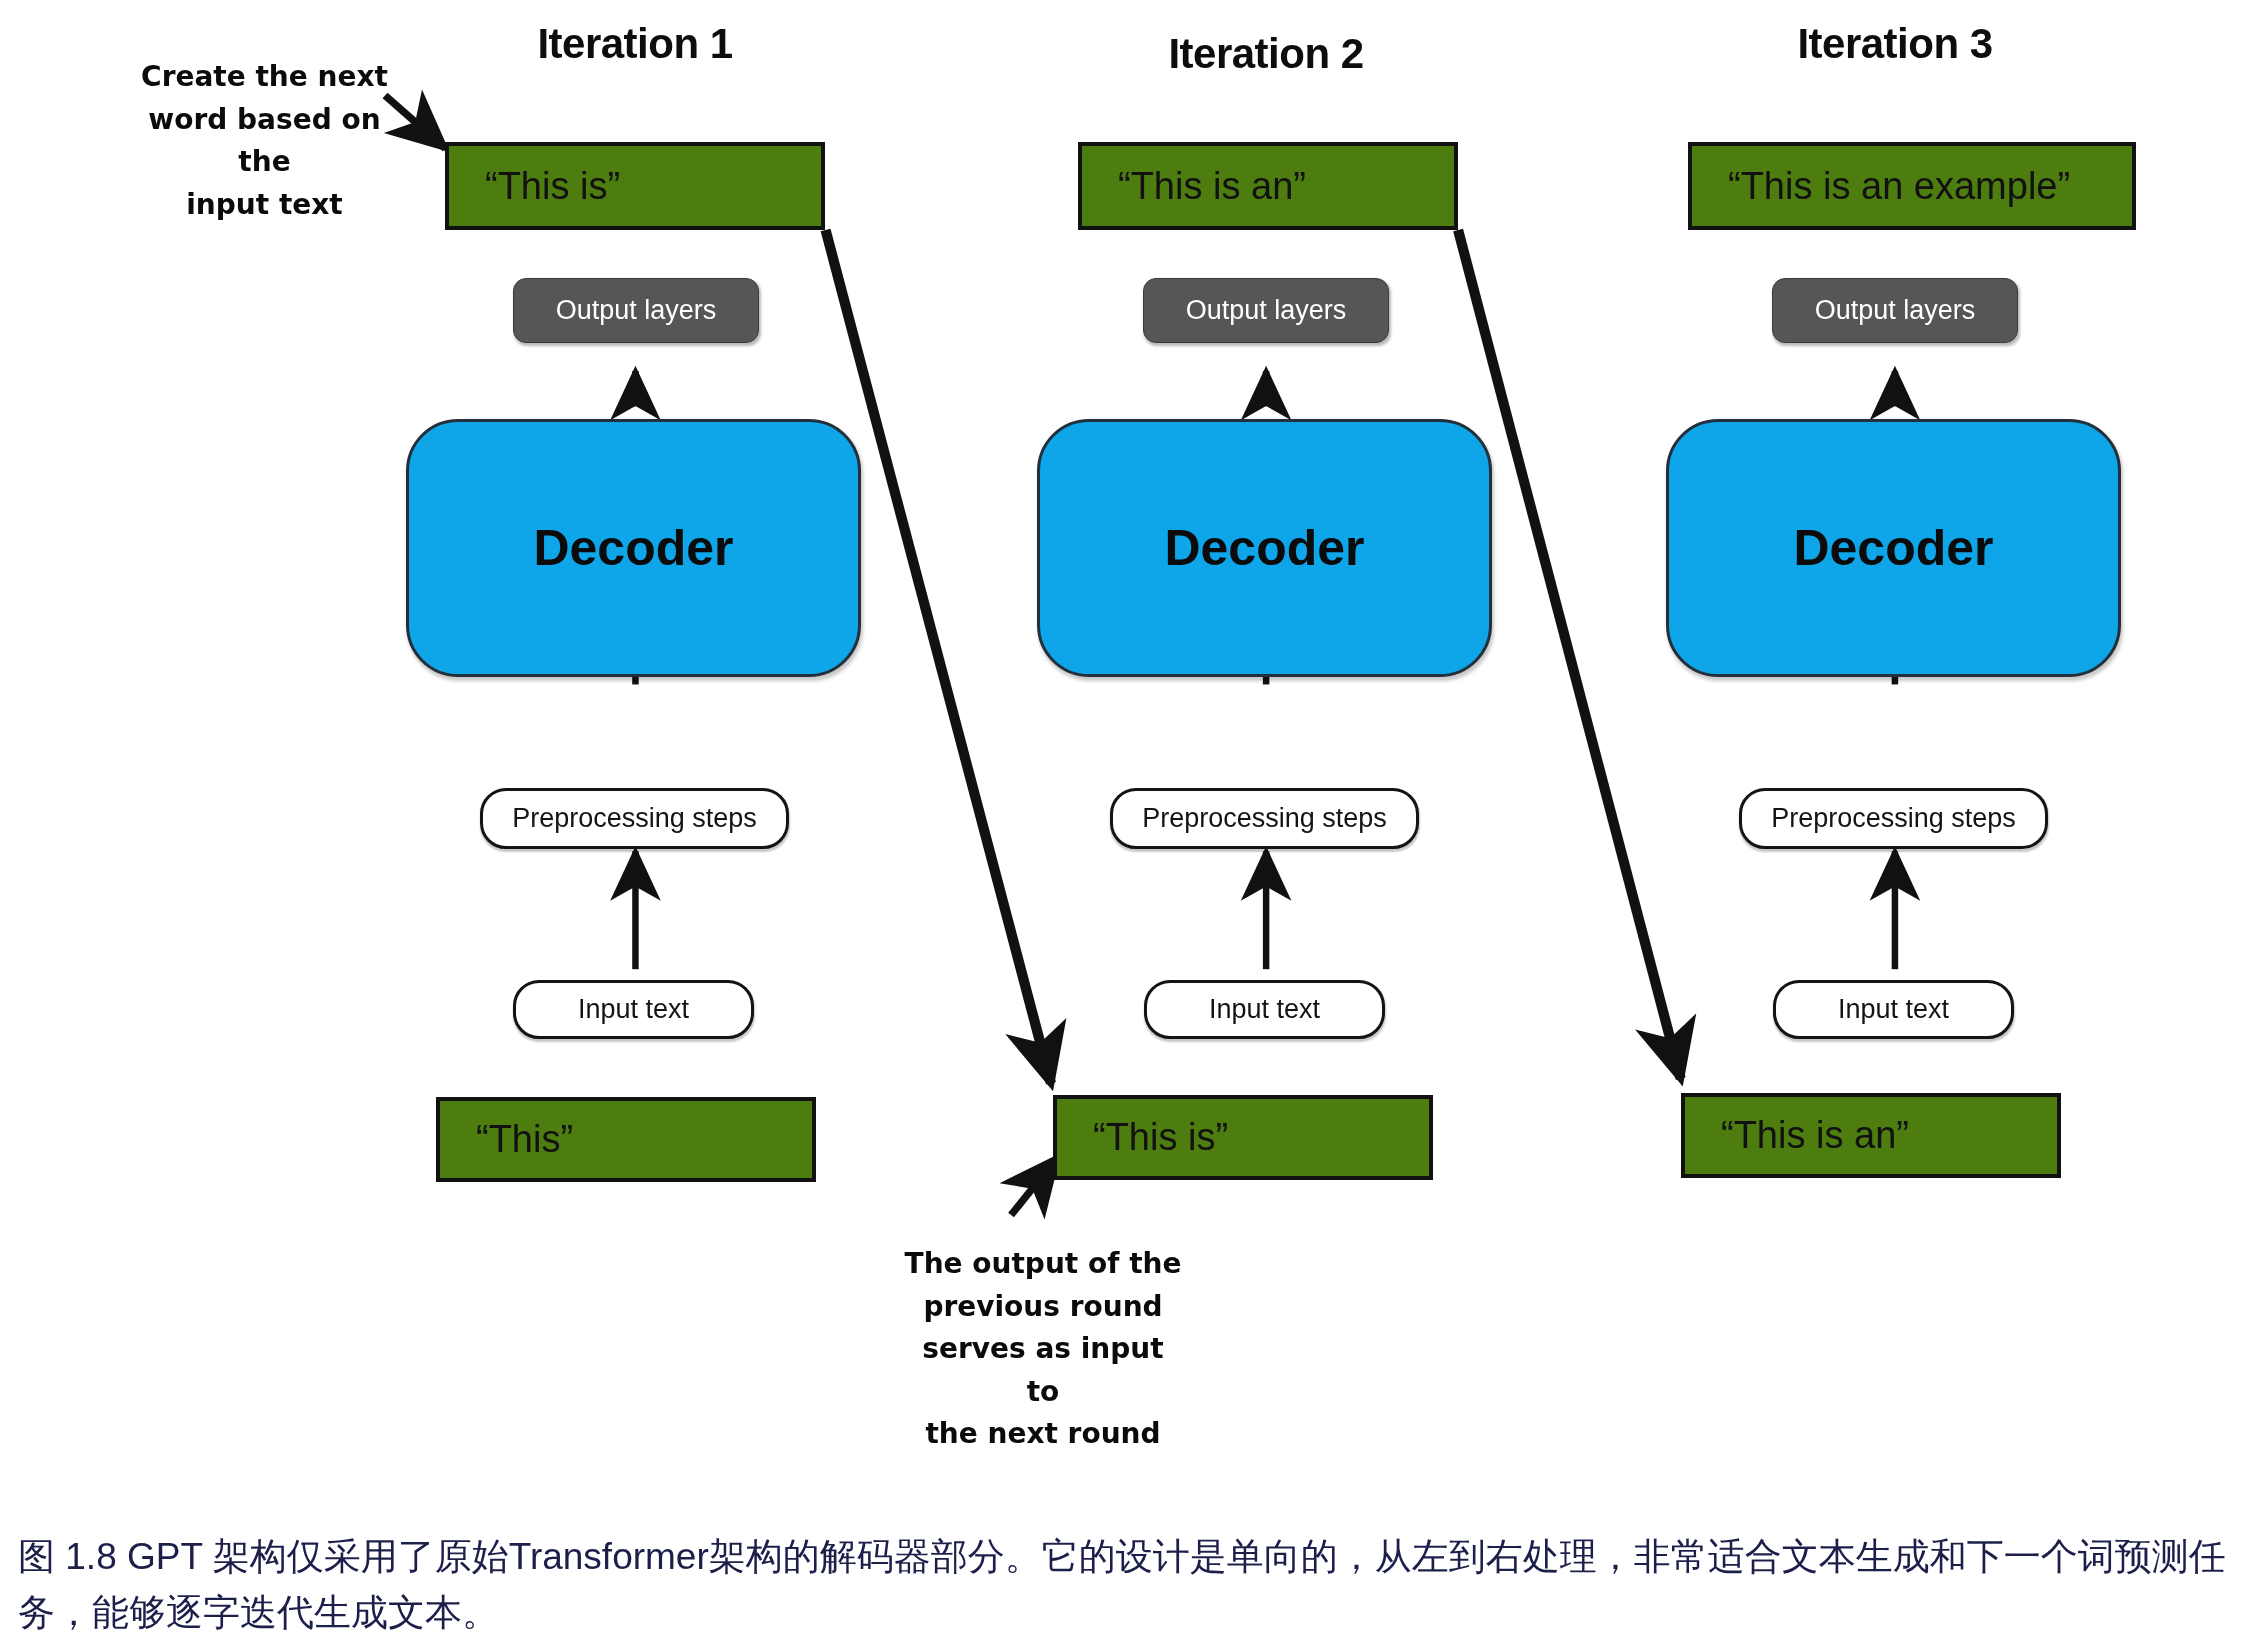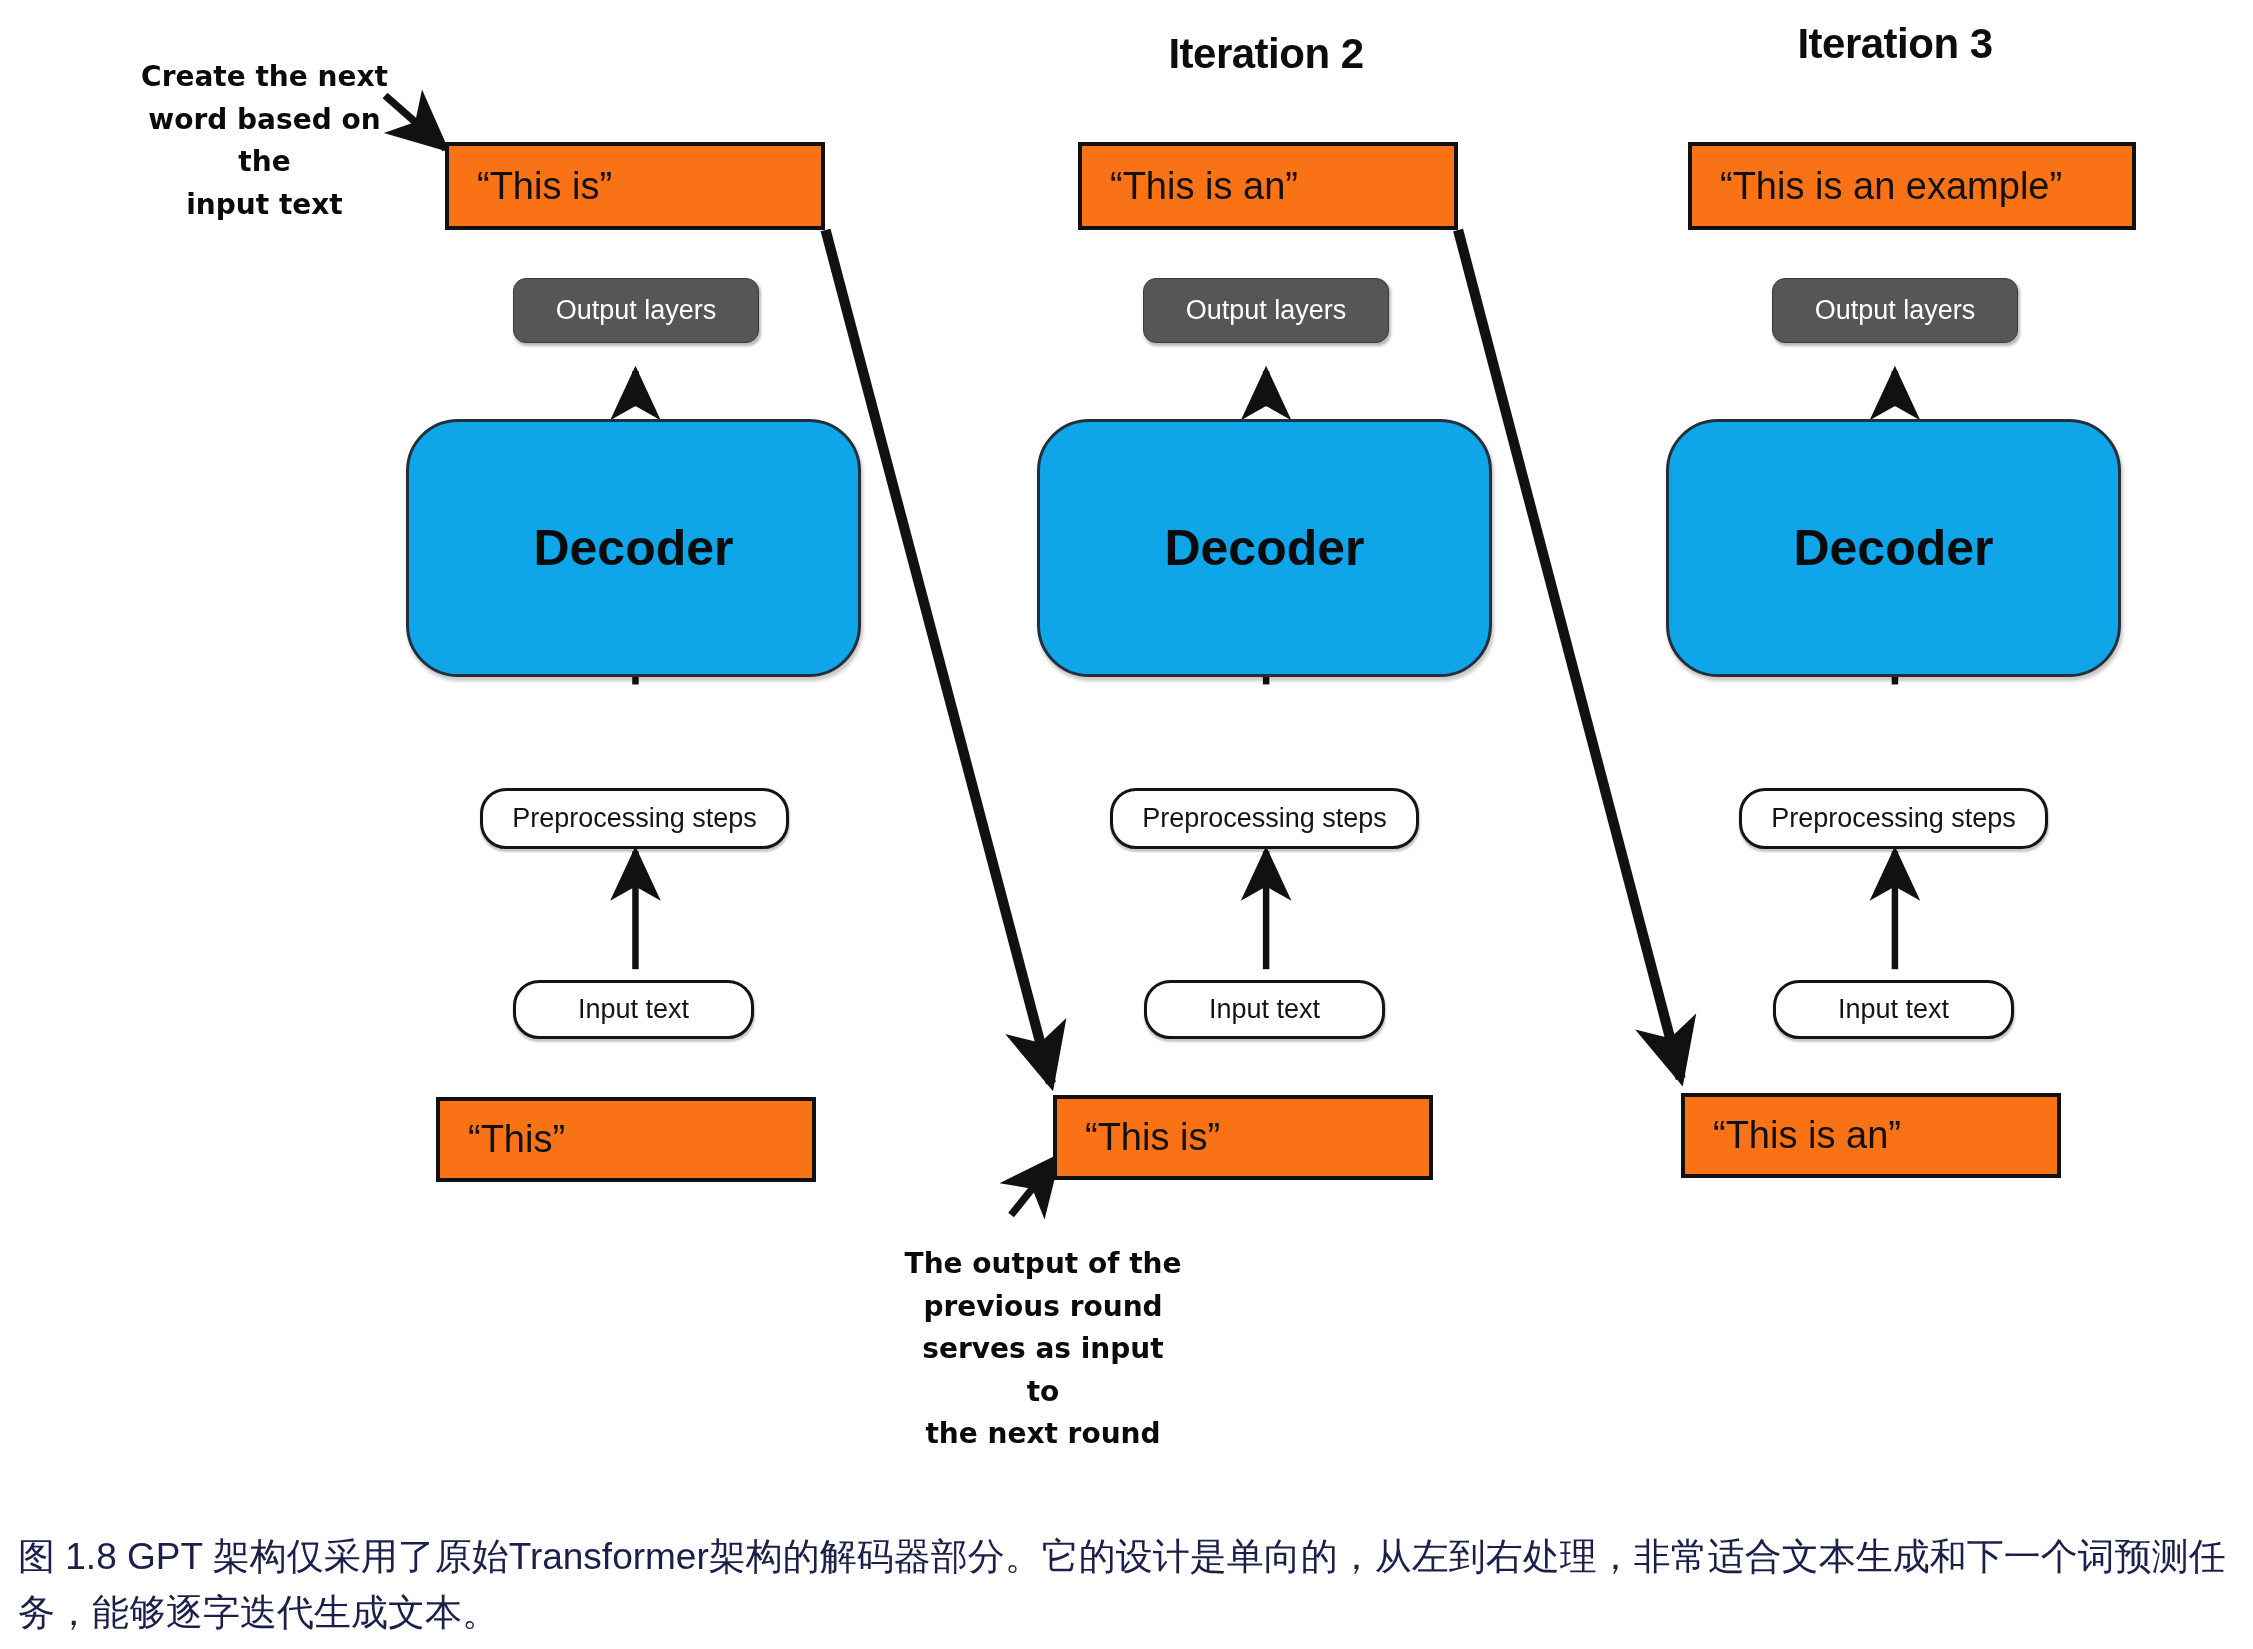--- a/index.html
+++ b/index.html
@@ -29,24 +29,24 @@
     font-weight: bold;
     letter-spacing: -0.5px;
     text-align: center;
     color: #0d0d0d;
     white-space: nowrap;
   }
 
   
   .text-box {
     border: 4.6px solid #111111;
-    background: #f97316;
-    display: flex;
-    align-items: center;
-    padding-left: 28px;
+    background: #4d7c0f;
+    display: flex;
+    align-items: center;
+    padding-left: 36px;
     font-size: 38px;
     color: #111111;
     letter-spacing: 0px;
   }
 
   
   .output-layers {
     background: #565656;
     border: 1.9px solid #3a3a3a;
     border-radius: 13px;
@@ -151,20 +151,21 @@
     <line x1="415" y1="103" x2="480" y2="160" stroke="#111111" stroke-width="8" marker-end="url(#ah)"></line>
     <line x1="1090" y1="1310" x2="1140" y2="1248" stroke="#111111" stroke-width="8" marker-end="url(#ah)"></line>
   </svg>
 
   <div class="abs note" style="left:130px; top:56px; width:269px;">
     <div>Create the next</div>
     <div>word based on the</div>
     <div>input text</div>
   </div>
 
+  <div class="abs iter-title" style="left:445px; top:20.4px; width:380px;">Iteration 1</div>
 
   <div class="abs text-box" style="left:445px; top:142px; width:380px; height:88px;">“This is”</div>
 
   <div class="abs output-layers" style="left:513px; top:278px; width:246px; height:65px;">Output layers</div>
 
   <div class="abs decoder" style="left:406px; top:419px; width:455px; height:258px;">Decoder</div>
 
   <div class="abs pill" style="left:480px; top:788px; width:309px; height:61px;">Preprocessing steps</div>
 
   <div class="abs pill" style="left:513px; top:980px; width:241px; height:59px;">Input text</div>

